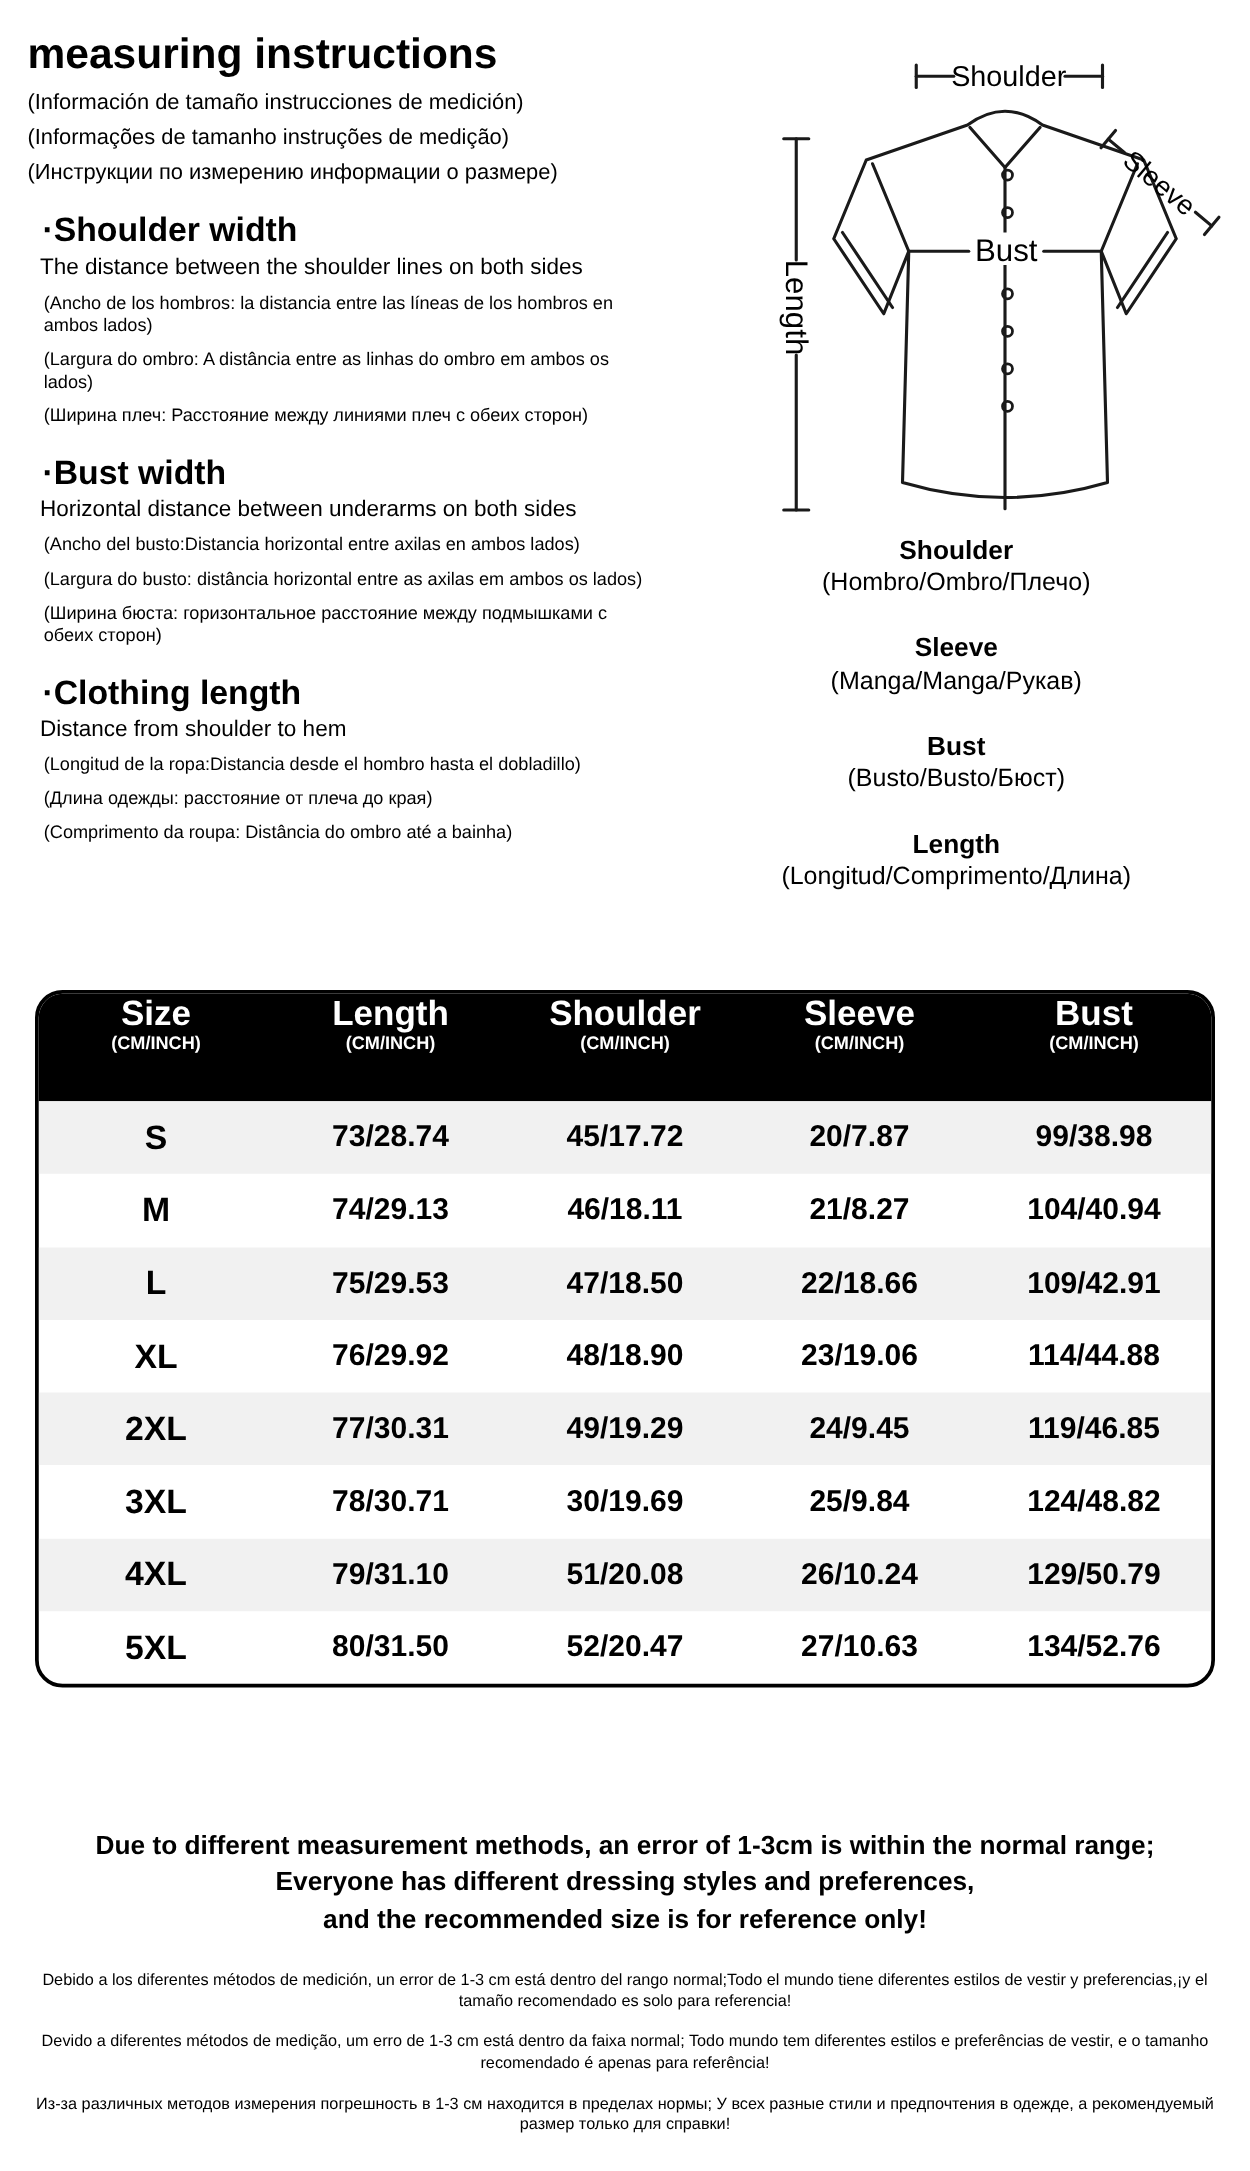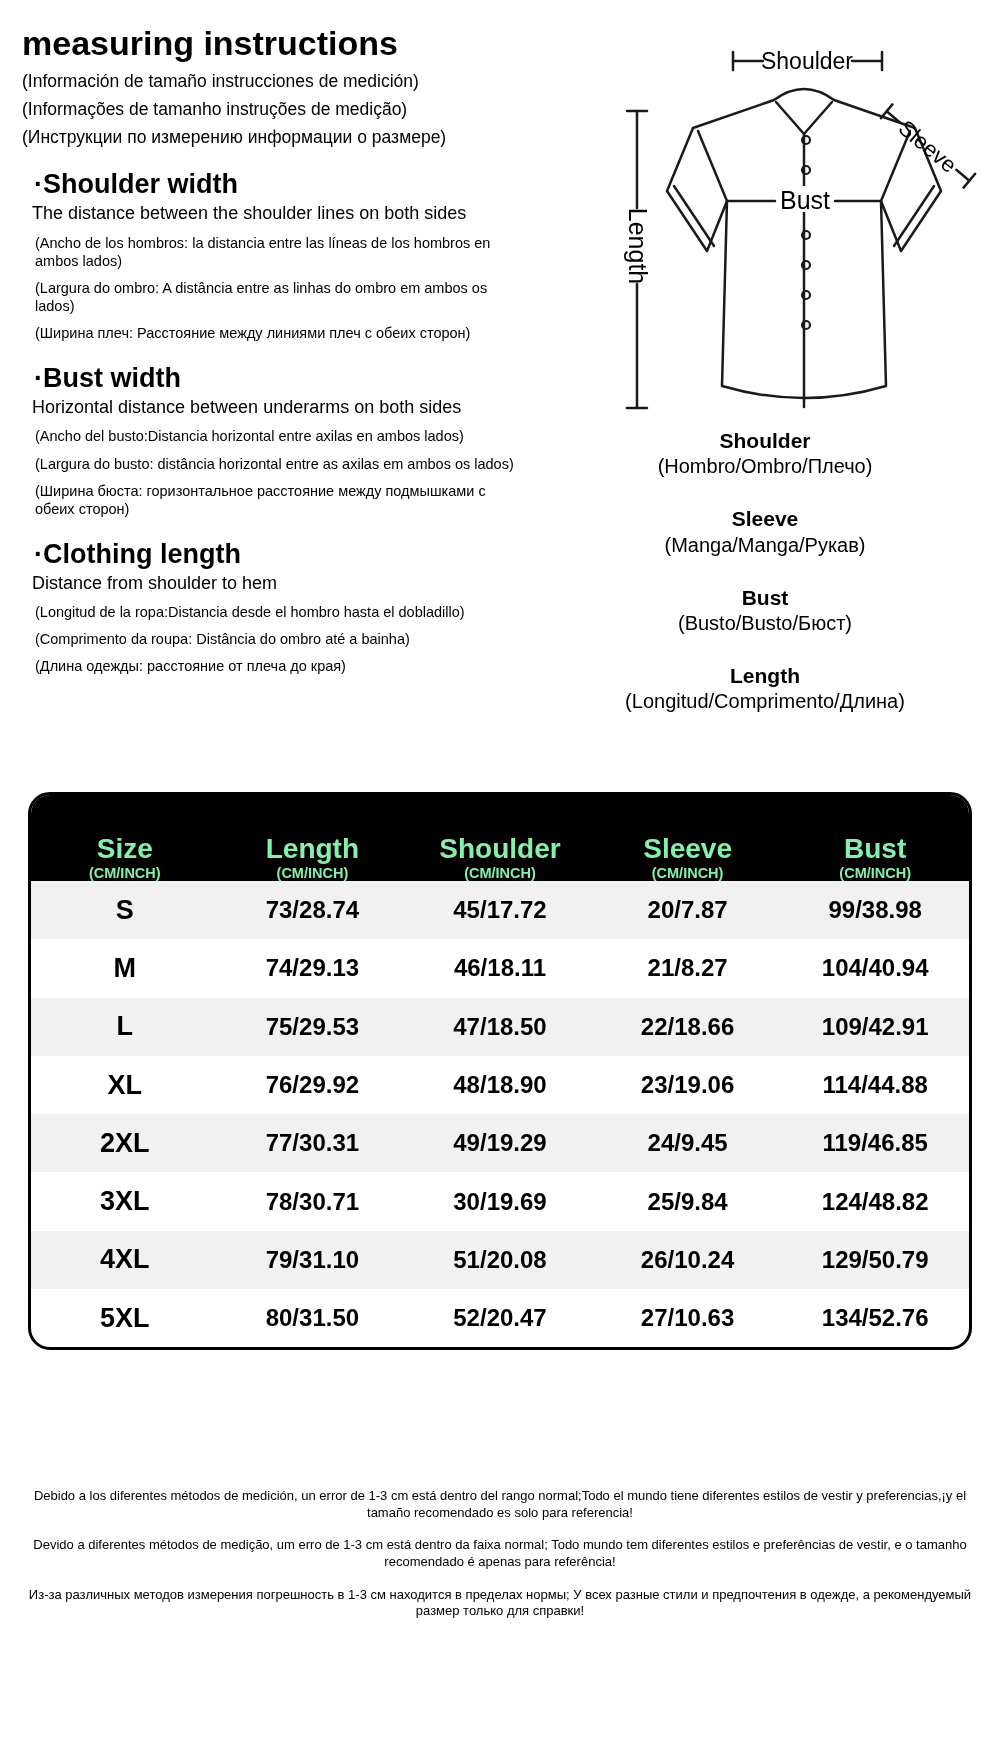--- a/index.html
+++ b/index.html
@@ -30,22 +30,22 @@
   .legend-term { font-size:21px; font-weight:bold; line-height:1.25; }
   .legend-trans { font-size:20px; line-height:1.25; }
 
   
   .size-table {
     position:absolute; top:792px; left:28px; width:944px;
     border:3px solid #000; border-radius:22px; overflow:hidden;
     background:#fff;
   }
   .thead {
-    background:#000; color:#86efac; height:86px;
-    display:flex; align-items:flex-end;
+    background:#000; color:#ffffff; height:86px;
+    display:flex; align-items:flex-start;
   }
   .th { flex:1; text-align:center; }
   .th-label { font-size:28px; font-weight:bold; line-height:1.15; }
   .th-unit { font-size:14.5px; font-weight:bold; }
   .trow { display:flex; align-items:center; height:58.3px; }
   .trow.stripe { background:#f1f1f1; }
   .td { flex:1; text-align:center; font-weight:bold; font-size:24px; }
   .td.size-cell { font-size:27px; }
 
   
@@ -76,22 +76,22 @@
     <p class="instr-desc">Horizontal distance between underarms on both sides</p>
     <p class="instr-trans">(Ancho del busto:Distancia horizontal entre axilas en ambos lados)</p>
     <p class="instr-trans">(Largura do busto: distância horizontal entre as axilas em ambos os lados)</p>
     <p class="instr-trans">(Ширина бюста: горизонтальное расстояние между подмышками с обеих сторон)</p>
   </div>
 
   <div class="instr-section">
     <h3 class="instr-title">·Clothing length</h3>
     <p class="instr-desc">Distance from shoulder to hem</p>
     <p class="instr-trans">(Longitud de la ropa:Distancia desde el hombro hasta el dobladillo)</p>
+    <p class="instr-trans">(Длина одежды: расстояние от плеча до края)</p>
     <p class="instr-trans">(Comprimento da roupa: Distância do ombro até a bainha)</p>
-    <p class="instr-trans">(Длина одежды: расстояние от плеча до края)</p>
   </div>
 </div>
 
 <div class="right-col">
   <svg class="diagram-svg" width="470" height="400" viewBox="0 0 470 400" fill="none" stroke="#1a1a1a" stroke-width="2.5" stroke-linecap="round" stroke-linejoin="round">
 
     <g>
       <line x1="203" y1="34" x2="203" y2="52"></line>
       <line x1="352" y1="34" x2="352" y2="52"></line>
       <line x1="203" y1="43" x2="233" y2="43"></line>
@@ -242,16 +242,21 @@
   <div class="trow">
     <div class="td size-cell">5XL</div>
     <div class="td">80/31.50</div>
     <div class="td">52/20.47</div>
     <div class="td">27/10.63</div>
     <div class="td">134/52.76</div>
   </div>
 </div>
 
 <div class="footer">
+  <div class="notice-en">
+    <div>Due to different measurement methods, an error of 1-3cm is within the normal range;</div>
+    <div>Everyone has different dressing styles and preferences,</div>
+    <div>and the recommended size is for reference only!</div>
+  </div>
   <div class="notice-lang first">Debido a los diferentes métodos de medición, un error de 1-3 cm está dentro del rango normal;Todo el mundo tiene diferentes estilos de vestir y preferencias,¡y el tamaño recomendado es solo para referencia!</div>
   <div class="notice-lang">Devido a diferentes métodos de medição, um erro de 1-3 cm está dentro da faixa normal; Todo mundo tem diferentes estilos e preferências de vestir, e o tamanho recomendado é apenas para referência!</div>
   <div class="notice-lang">Из-за различных методов измерения погрешность в 1-3 см находится в пределах нормы; У всех разные стили и предпочтения в одежде, а рекомендуемый размер только для справки!</div>
 </div>
 
 </body></html>

